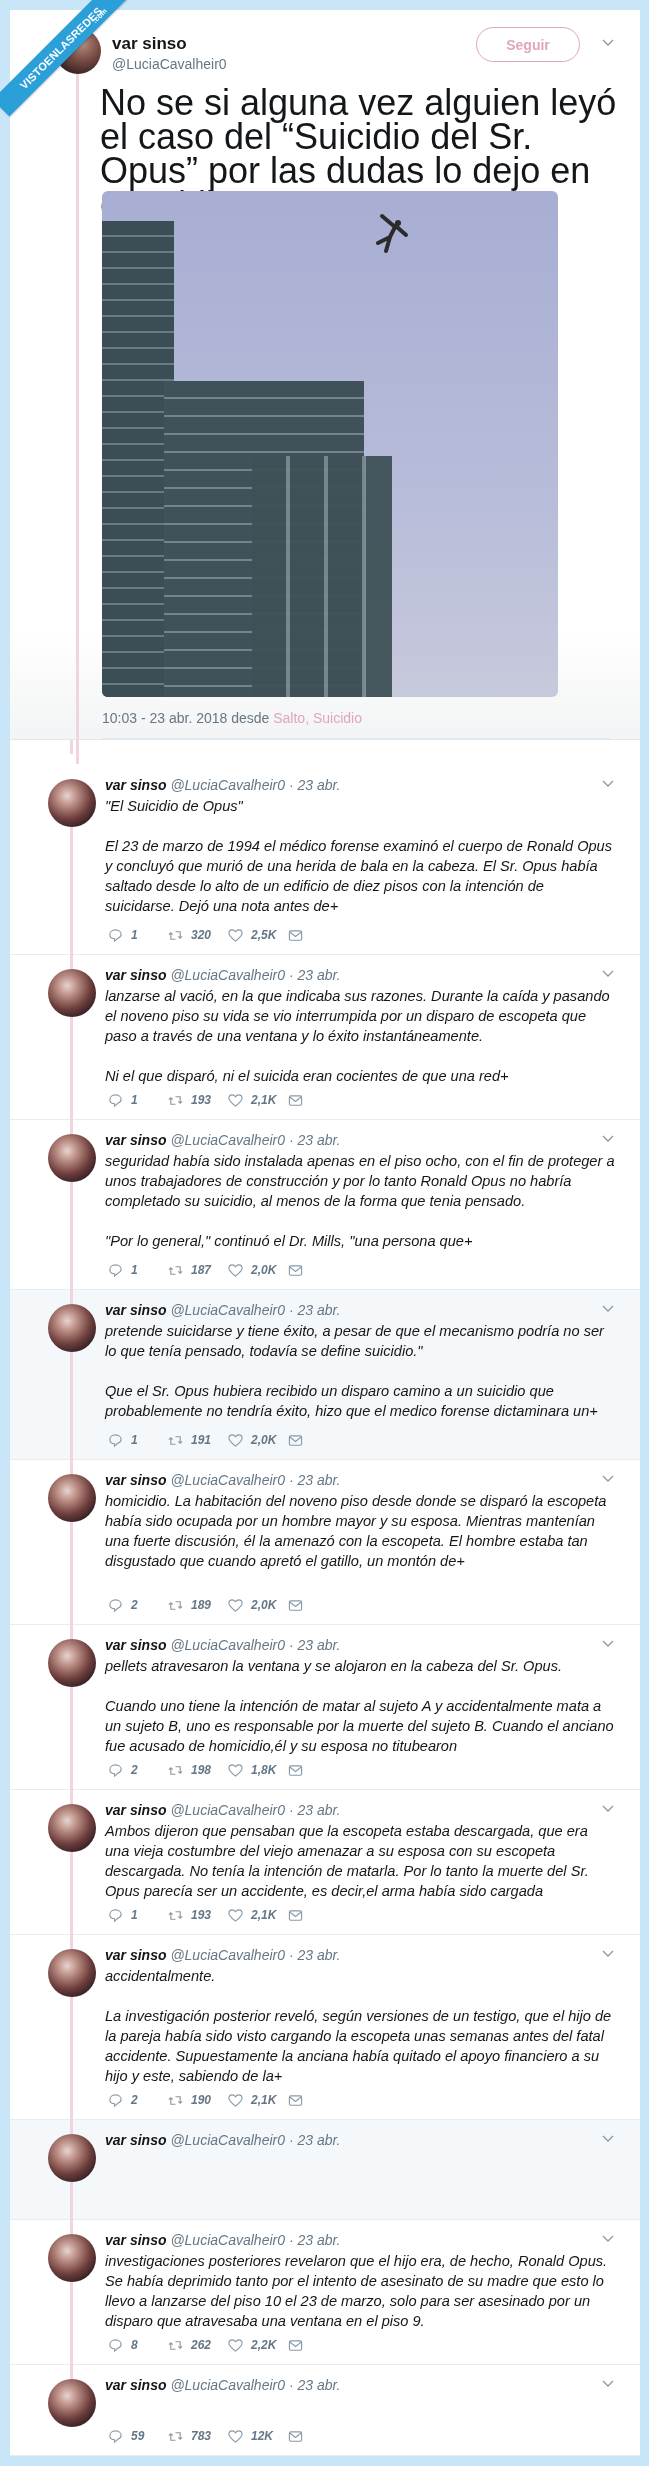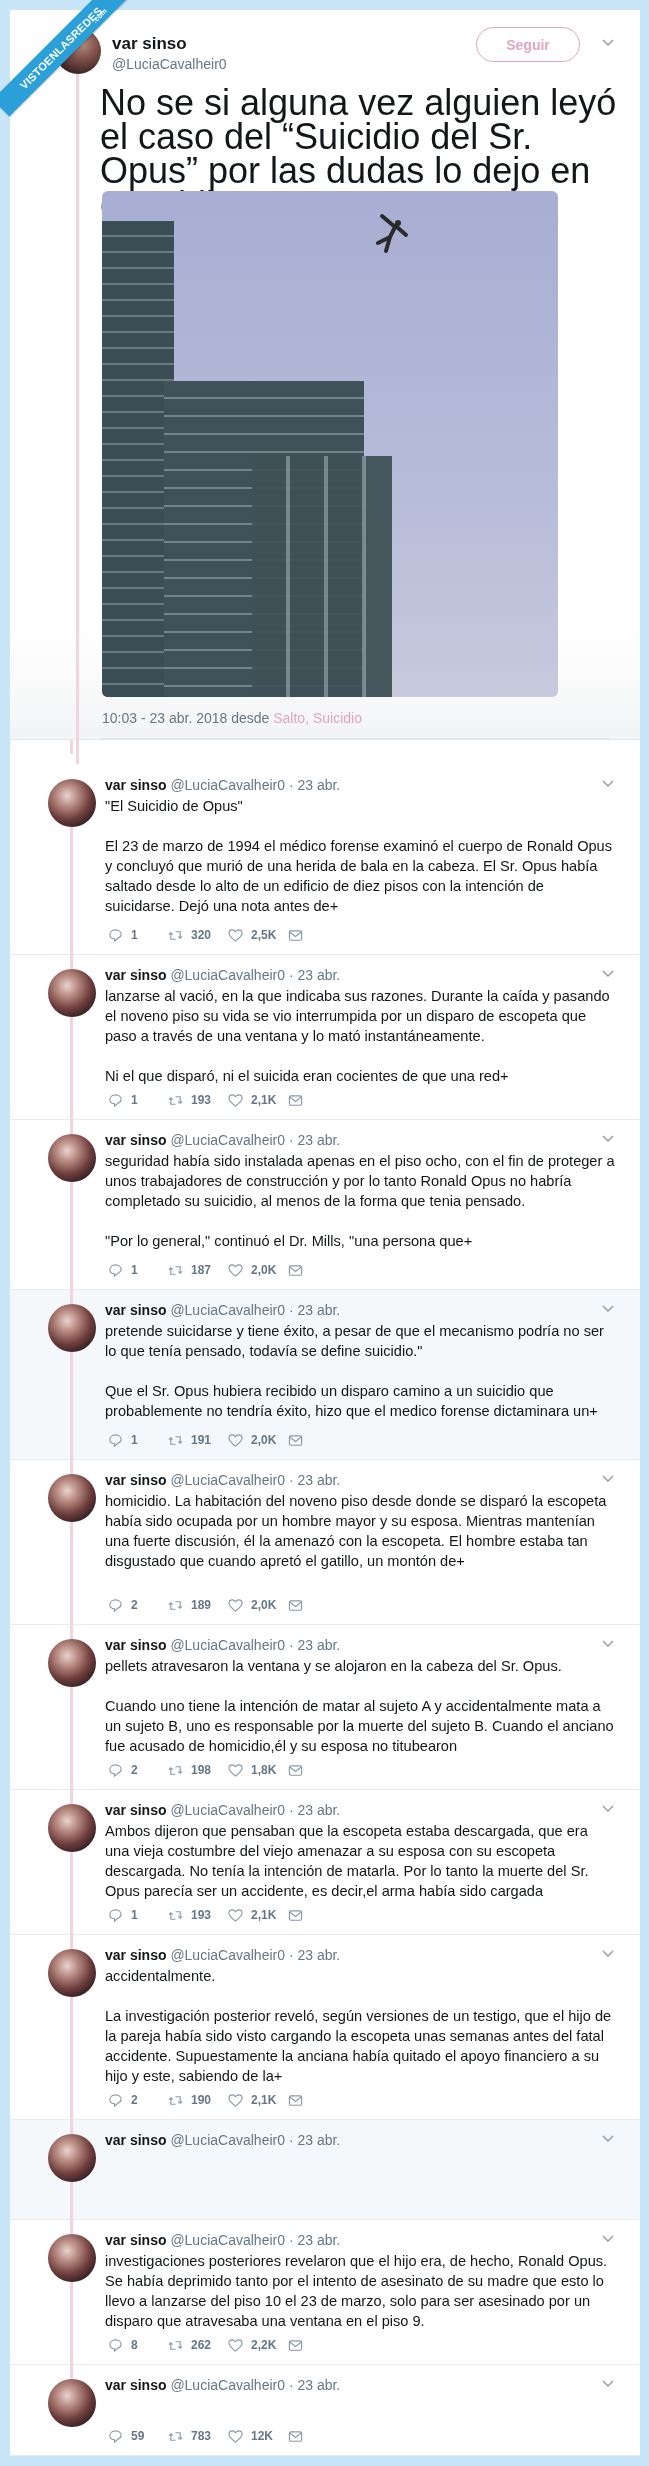--- a/index.html
+++ b/index.html
@@ -35,21 +35,21 @@
   .photo .building2 { position: absolute; left: 62px; top: 190px; width: 200px; height: 316px; background:
            repeating-linear-gradient(180deg, #405259 0 16px, #75848a 16px 18px); }
   .photo .building3 { position: absolute; left: 150px; top: 265px; width: 140px; height: 241px; background:
            repeating-linear-gradient(90deg, #3f5157 0 34px, #788a90 34px 38px); opacity: 0.95; }
   .photo .jumper { position: absolute; left: 262px; top: 20px; width: 50px; height: 50px; }
   .main-meta { position: absolute; left: 92px; top: 700px; font-size: 14px; color: #657786; }
   .main-meta .loc { color: #e0a6bf; }
   .main-divider { position: absolute; left: 92px; top: 728px; width: 508px; height: 1px; background: #e1e8ed; }
 
   
-  .tweet { position: absolute; left: 0; width: 630px; background: #fff; border-bottom: 1px solid #e6ecf0; }
+  .tweet { position: absolute; left: 0; width: 630px; background: #fff; border-bottom: 1px solid #e6ecf0; font-style: italic; }
   .tweet.hover { background: #f5f8fa; }
   .tweet .avatar { position: absolute; left: 38px; top: 14px; width: 48px; height: 48px; border-radius: 50%;
                    background: radial-gradient(circle at 40% 35%, #e8d4cf 0%, #b88b82 25%, #6e3e3c 55%, #2e1d23 80%, #e9dcd8 100%); }
   .tweet .head { position: absolute; left: 95px; top: 12px; font-size: 14px; color: #657786; white-space: nowrap; }
   .tweet .head b { color: #14171a; }
   .tweet .chev { position: absolute; left: 592px; top: 12px; color: #8899a6; font-size: 12px; }
   .tweet .body { position: absolute; left: 95px; top: 31px; width: 510px; font-size: 14.6px; line-height: 20px; color: #14171a; white-space: pre-line; }
   .tweet .actions { position: absolute; left: 98px; height: 16px; display: flex; align-items: center; font-size: 12px; color: #657786; font-weight: bold; }
   .act { display: flex; align-items: center; width: 60px; }
   .act svg { width: 15px; height: 15px; margin-right: 8px; }
@@ -134,21 +134,21 @@
     </div>
       </div>
       <div class="tweet" style="top: 945px; height: 165px;">
         <div class="tline" style="top:0px;height:14px"></div>
         <div class="tline" style="top:62px;height:103px"></div>
         <div class="avatar"></div>
         <div class="head"><b>var sinso</b> <span>@LuciaCavalheir0</span> <span>· 23 abr.</span></div>
         <div class="chev"><svg width="12" height="8" viewBox="0 0 12 8">
             <path d="M1 1 L6 6 L11 1" fill="none" stroke="#8899a6" stroke-width="1.3"></path>
           </svg></div>
-        <div class="body">lanzarse al vació, en la que indicaba sus razones. Durante la caída y pasando el noveno piso su vida se vio interrumpida por un disparo de escopeta que paso a través de una ventana y lo mató instantáneamente.
+        <div class="body">lanzarse al vació, en la que indicaba sus razones. Durante la caída y pasando el noveno piso su vida se vio interrumpida por un disparo de escopeta que paso a través de una ventana y lo éxito instantáneamente.
 
 Ni el que disparó, ni el suicida eran cocientes de que una red+</div>
         <div class="actions" style="top:137px">
       <div class="act">
             <svg viewBox="0 0 16 16">
               <path d="M8 2 C4 2 2 4.5 2 7 C2 9.5 4 11.5 7 11.5 L7 14 L10.5 11 C13 10 14 8.5 14 7 C14 4.5 12 2 8 2 Z" fill="none" stroke="#8899a6" stroke-width="1.2"></path>
             </svg>
             <span>1</span>
           </div>
       <div class="act">

